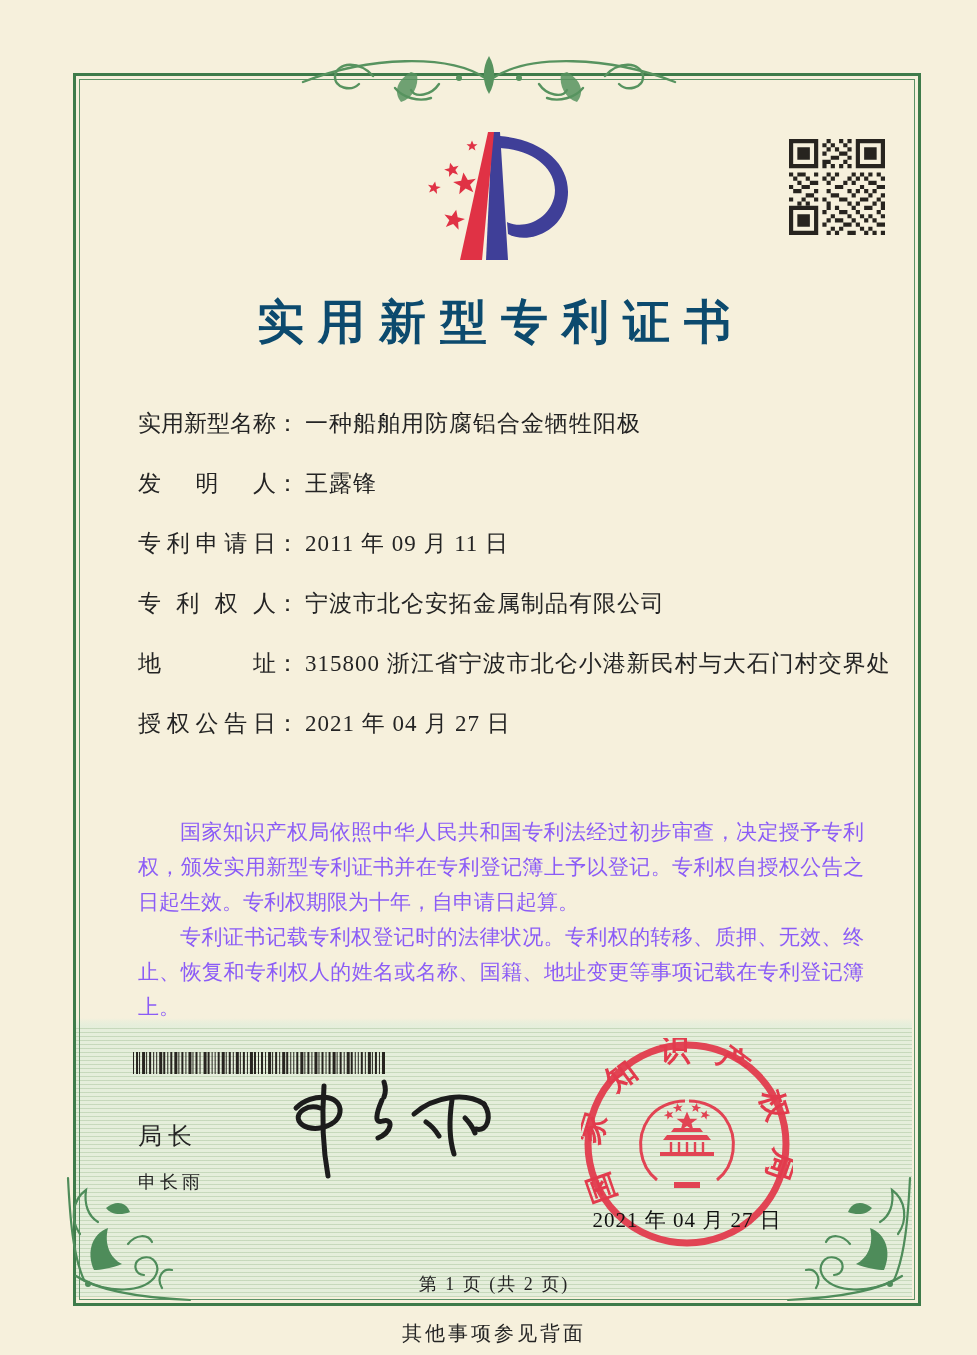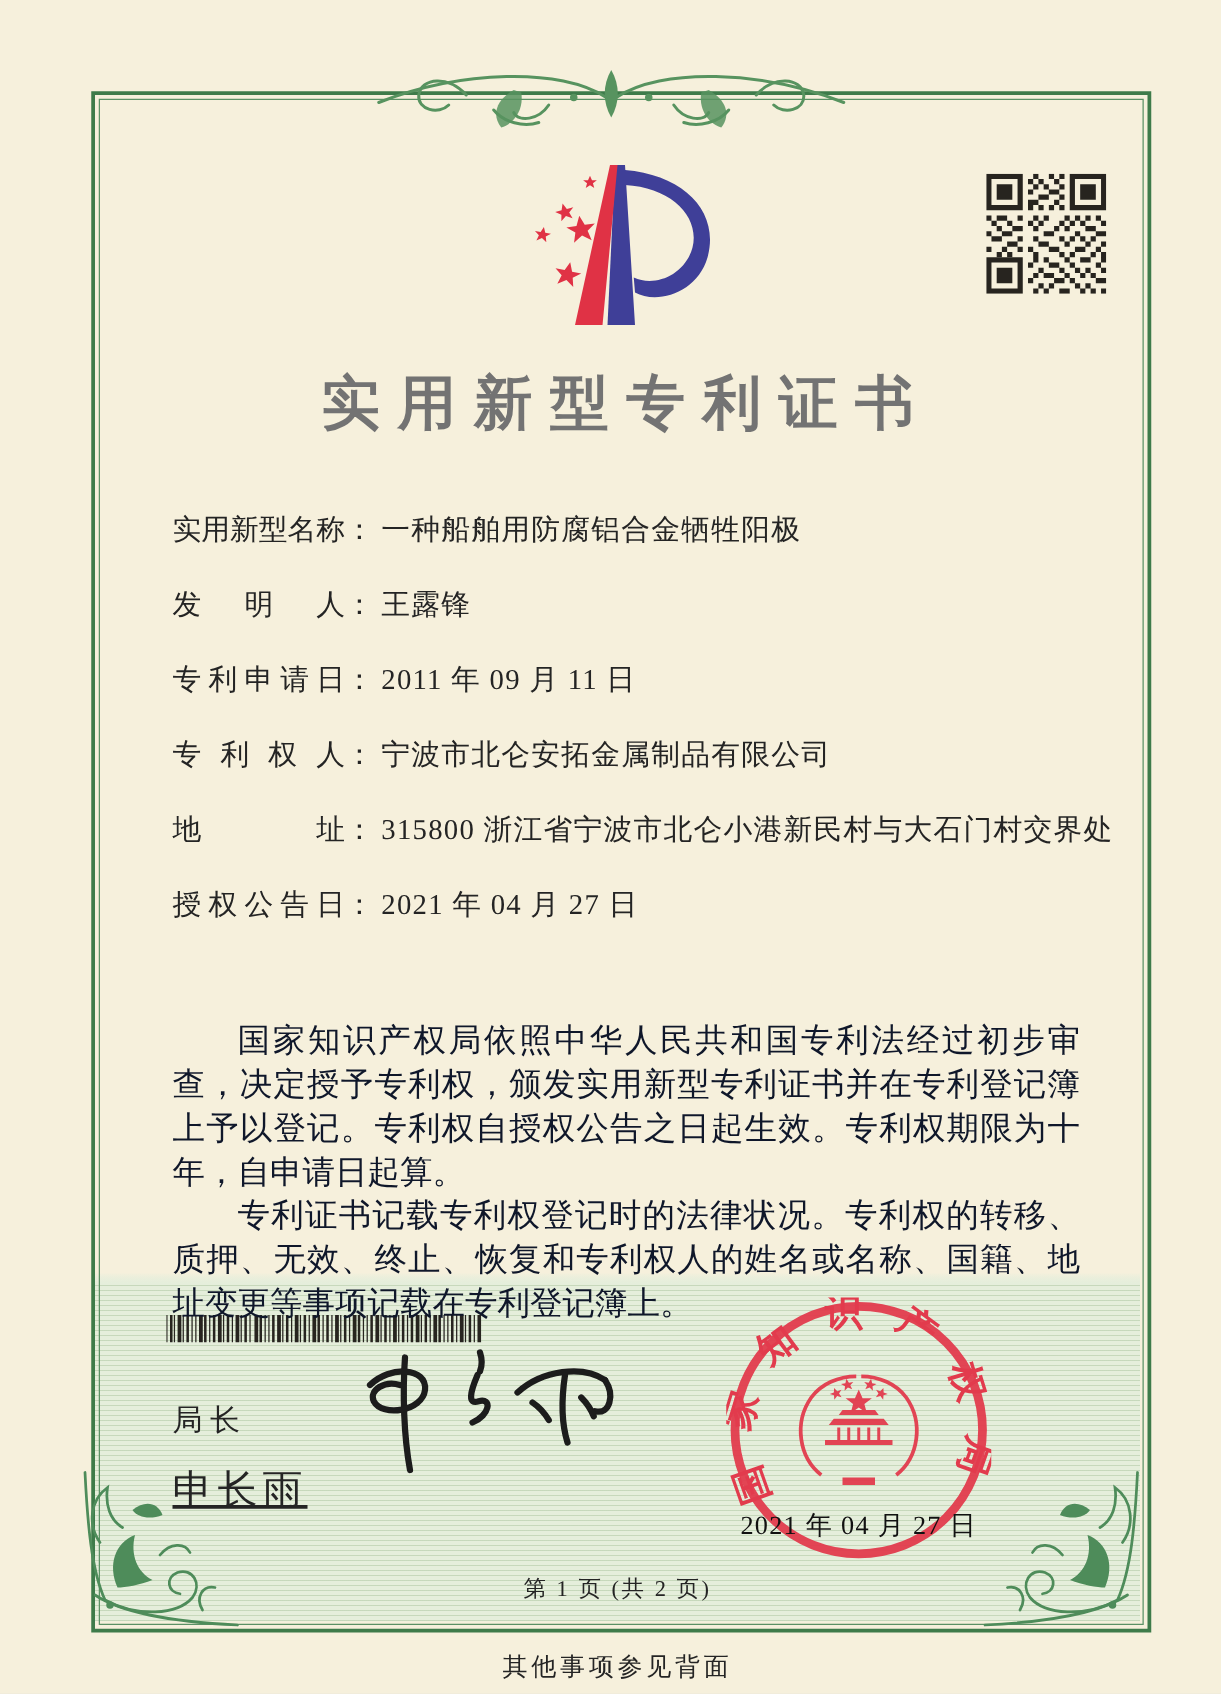--- a/index.html
+++ b/index.html
@@ -22,41 +22,41 @@
     background:
       repeating-linear-gradient(to bottom, rgba(120,160,105,.28) 0 1px, rgba(0,0,0,0) 1px 4px),
       var(--band-green);}
   .band::before{content:"";position:absolute;left:0;top:-10px;width:100%;height:10px;
     background:linear-gradient(to bottom, rgba(229,238,219,0), var(--band-green));}
   
   .cert-no{position:absolute;left:104px;top:129px;font-size:23px;letter-spacing:1px;z-index:3;}
   .logo{position:absolute;left:408px;top:126px;width:180px;height:142px;z-index:3;}
   .qr{position:absolute;left:789px;top:139px;width:96px;height:96px;z-index:3;}
   .title{position:absolute;left:73px;width:842px;top:291px;text-align:center;z-index:3;
-    font-size:47px;font-weight:700;letter-spacing:14px;text-indent:14px;color:#737373;}
+    font-size:47px;font-weight:700;letter-spacing:14px;text-indent:14px;color:#0c4a6e;}
   
   .fields{position:absolute;left:138px;top:408px;width:730px;z-index:3;font-size:23px;}
   .frow{position:relative;height:30px;margin-bottom:30px;white-space:nowrap;}
   .flabel{display:inline-block;width:138px;text-align:justify;text-align-last:justify;vertical-align:top;}
   .fcolon{display:inline-block;vertical-align:top;}
   .fvalue{display:inline-block;margin-left:6px;vertical-align:top;letter-spacing:1px;}
   .grant-no{position:absolute;left:352px;top:0;white-space:nowrap;}
   
   .paras{position:absolute;left:138px;top:815px;width:726px;z-index:3;
-    font-size:26px;line-height:35px;text-align:justify;color:#0f172a;}
+    font-size:21px;line-height:35px;text-align:justify;color:#8b5cf6;}
   .paras p{margin:0;text-indent:2em;}
   
   .barcode{position:absolute;left:57px;top:24px;width:252px;height:22px;}
   .director-title{position:absolute;left:62px;top:92px;font-size:24px;letter-spacing:6px;}
-  .director-name{position:absolute;left:62px;top:142px;font-size:32px;letter-spacing:4px;text-decoration:underline;}
+  .director-name{position:absolute;left:62px;top:142px;font-size:18px;letter-spacing:4px;}
   .signature{position:absolute;left:190px;top:46px;width:250px;height:125px;}
   .seal{position:absolute;left:505px;top:10px;width:212px;height:212px;}
   .seal-date{position:absolute;left:500px;top:178px;width:222px;text-align:center;
     font-size:21px;letter-spacing:1px;color:#111;z-index:4;}
-  .page-info{position:absolute;left:0;top:231px;width:100%;text-align:center;font-size:18px;letter-spacing:2px;}
+  .page-info{position:absolute;left:0;top:244px;width:100%;text-align:center;font-size:18px;letter-spacing:2px;}
   .back-note{position:absolute;left:73px;width:842px;top:1320px;text-align:center;
     font-size:20px;letter-spacing:3px;z-index:3;}
   
   .orn-top{position:absolute;left:299px;top:48px;width:380px;height:64px;z-index:3;}
   .orn-bl{position:absolute;left:58px;top:1172px;width:135px;height:135px;z-index:3;}
   .orn-br{position:absolute;left:785px;top:1172px;width:135px;height:135px;z-index:3;transform:scaleX(-1);}
   svg{display:block;}
 </style>
 </head>
 <body>

